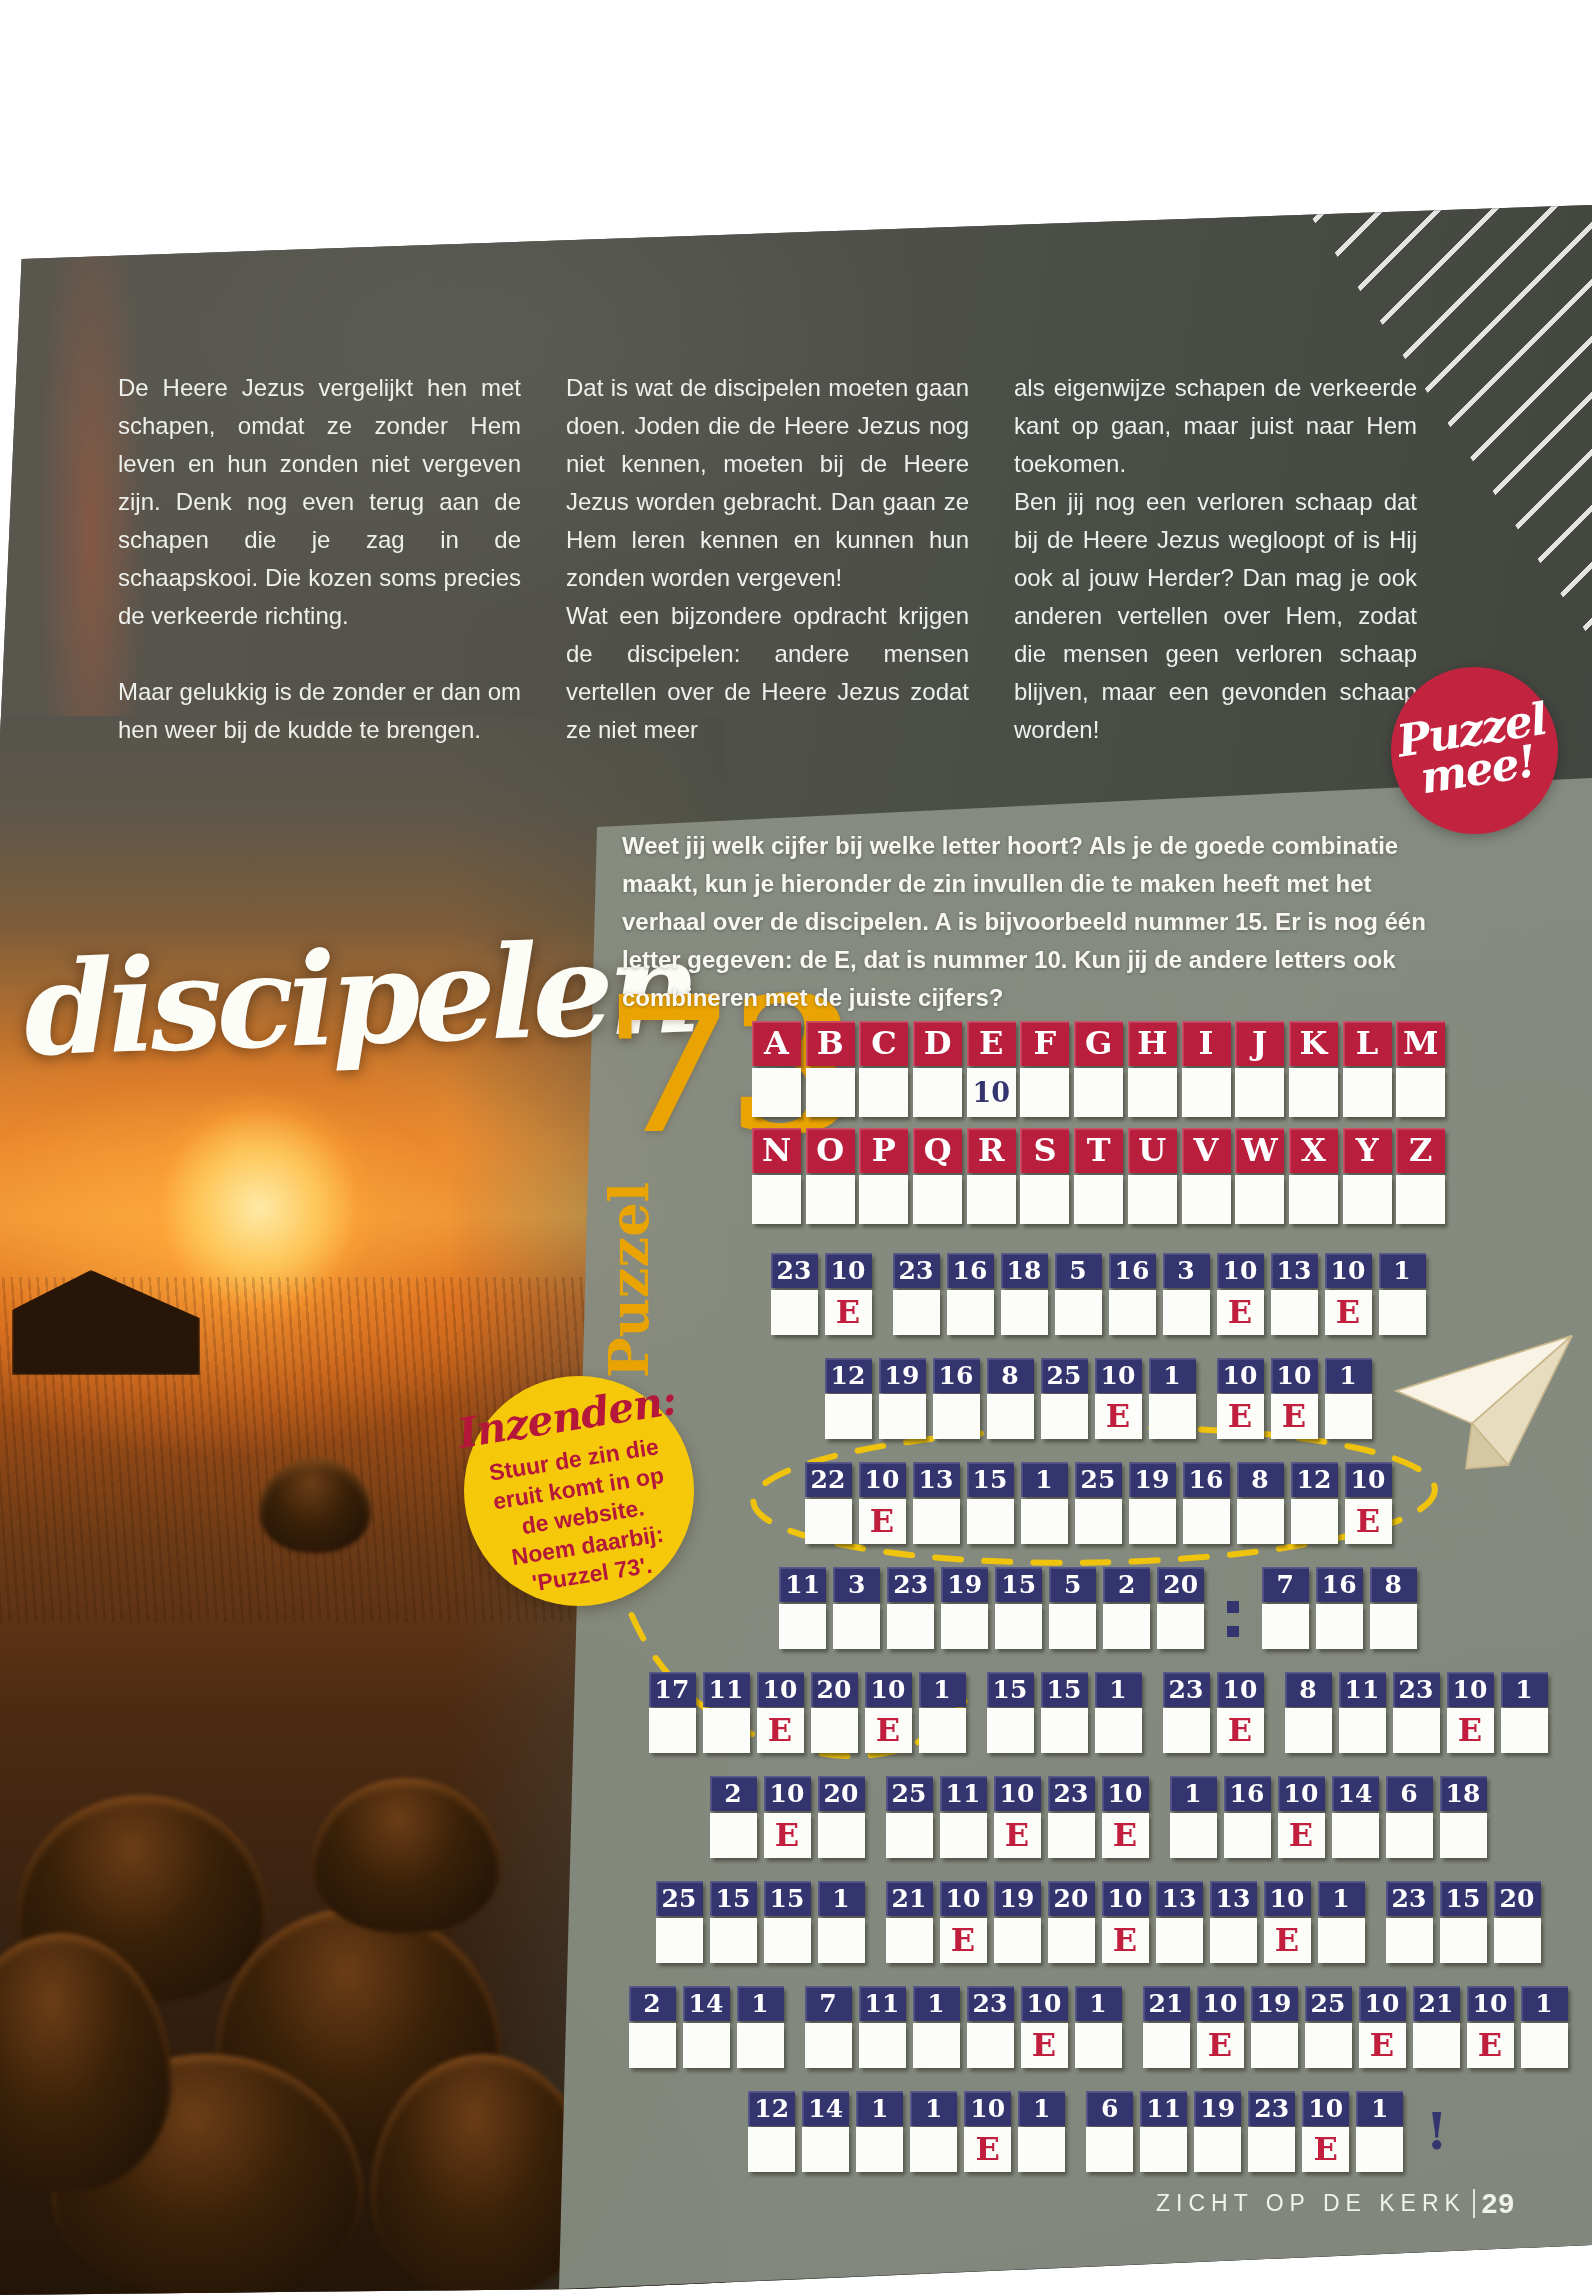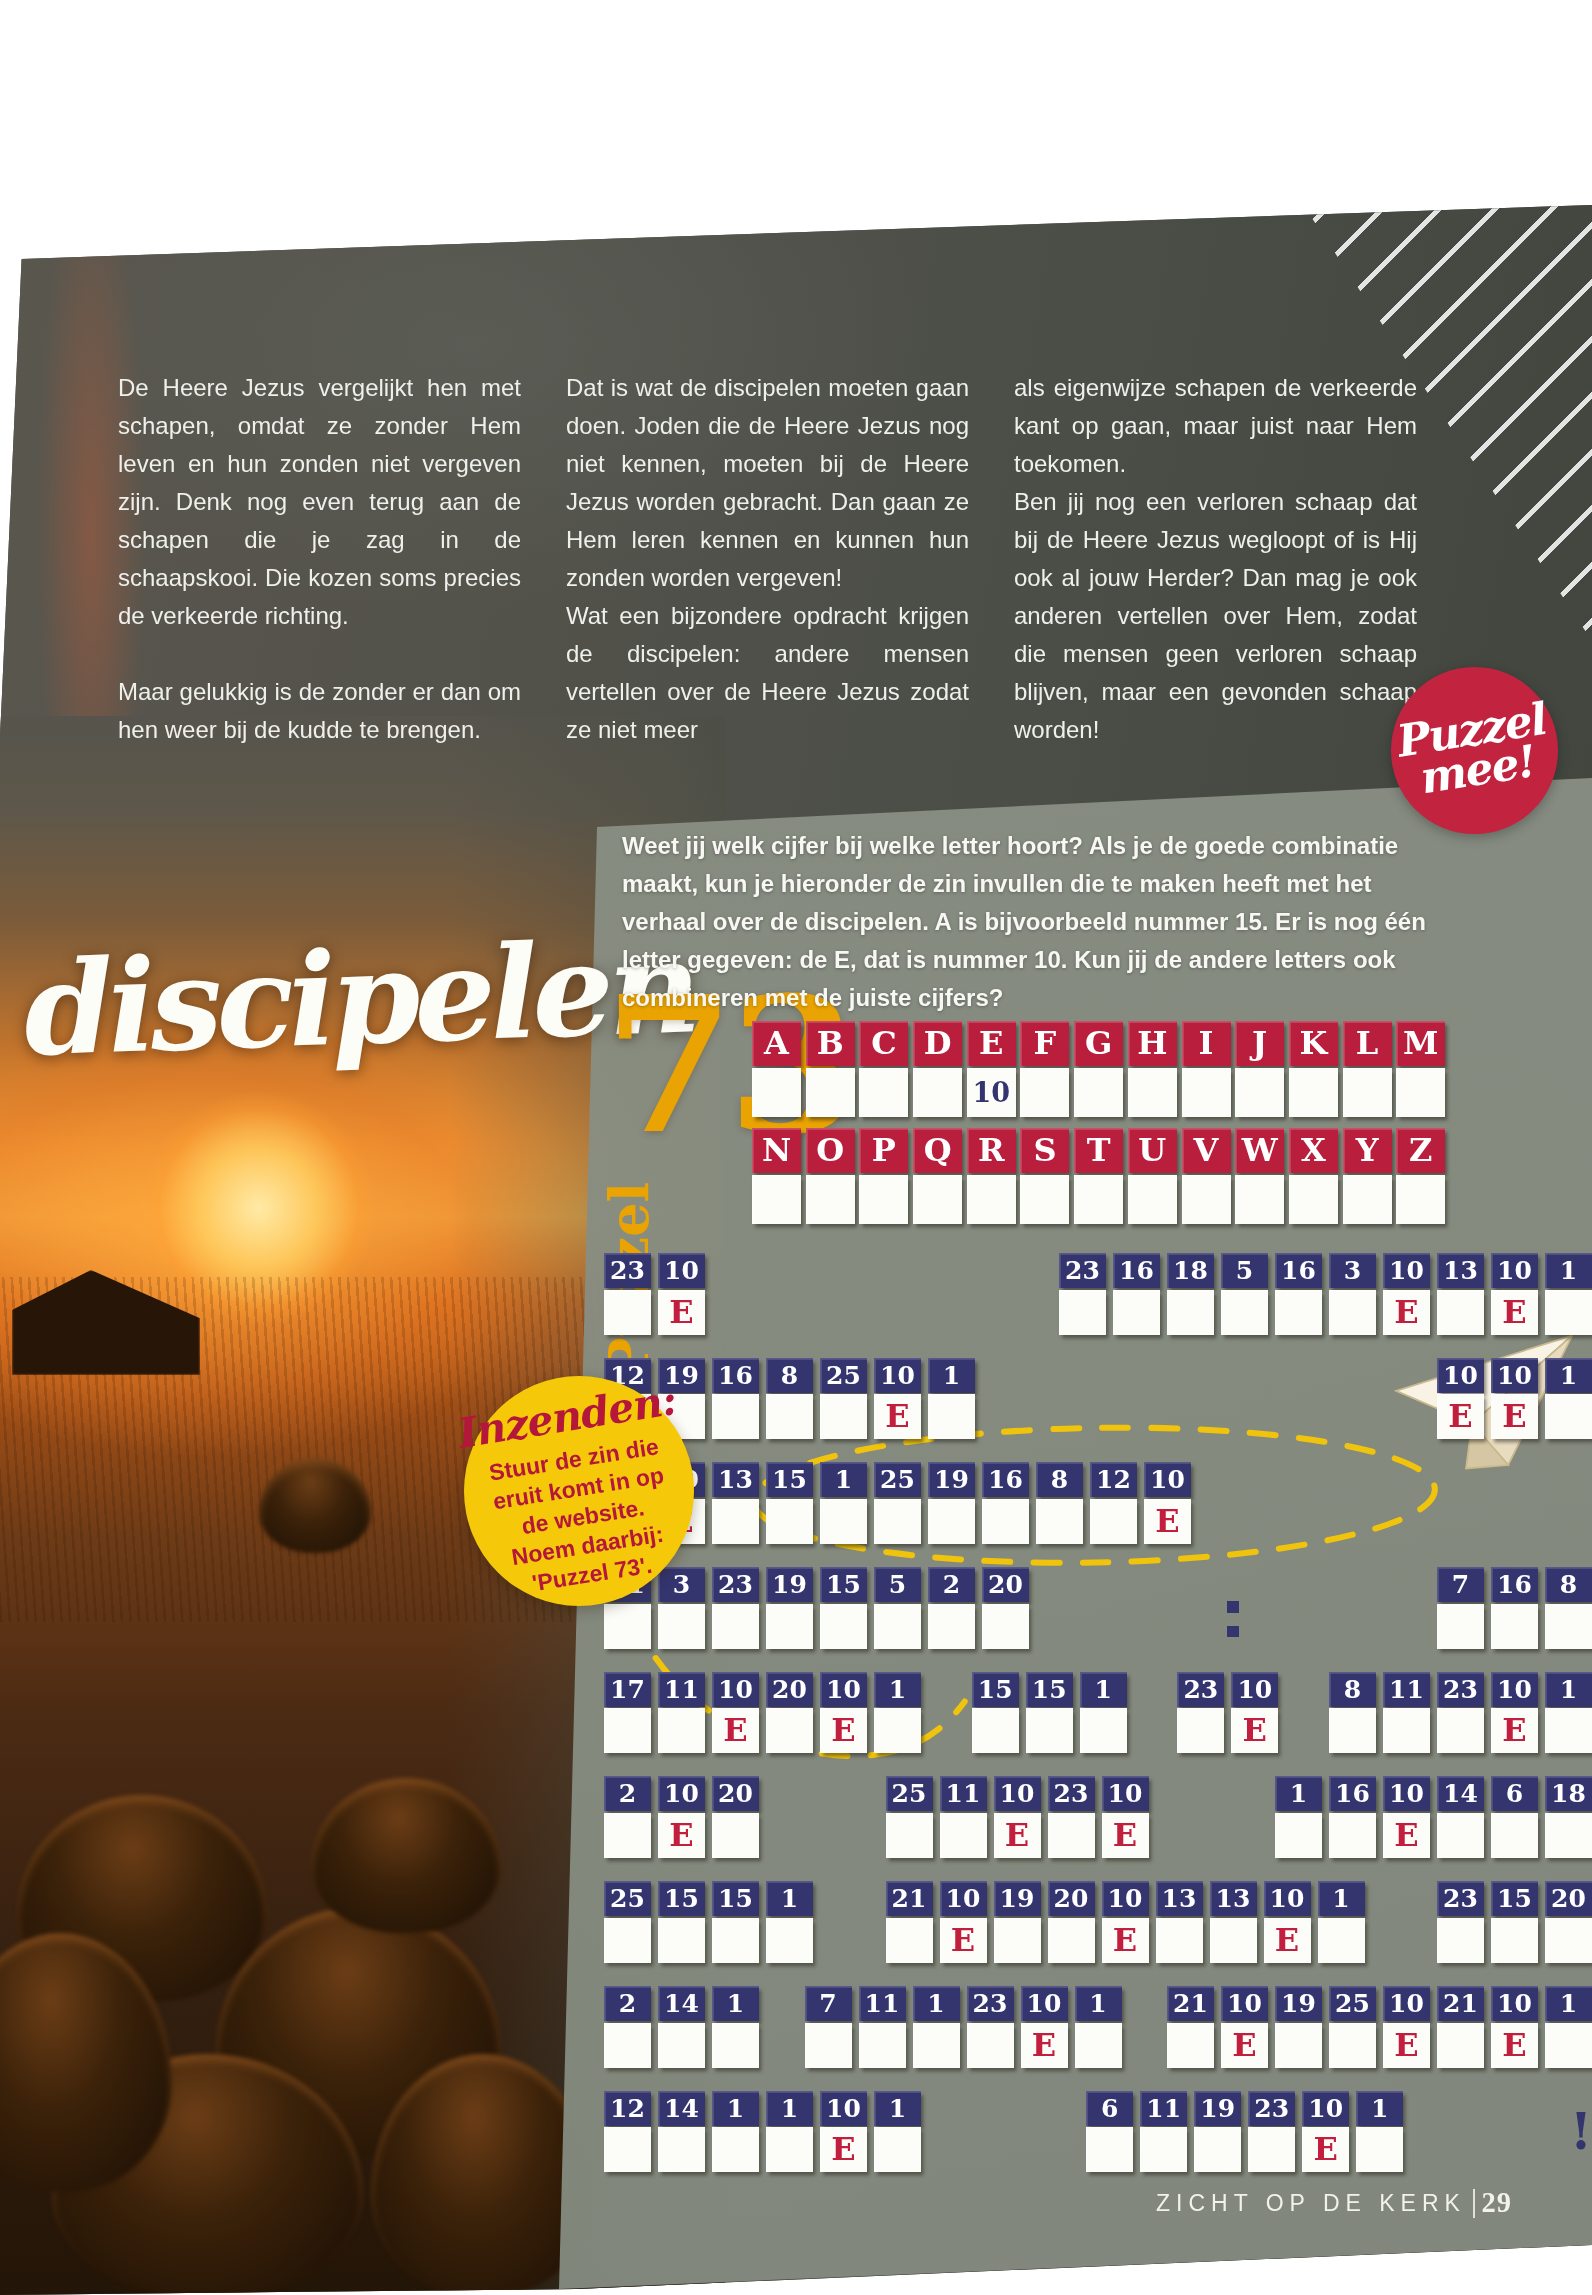--- a/index.html
+++ b/index.html
@@ -113,21 +113,21 @@
     font:bold 32px/45px "DejaVu Serif",serif;
     box-shadow:inset 1.7px 1.7px 0 rgba(255,255,255,.22),2.6px 3.5px 3.5px rgba(35,32,22,.5);
   }
   .lcell .bd{
     height:49px;margin-top:1.7px;background:#fcfcf9;text-align:center;
     color:#34356f;font:bold 27px/49px "DejaVu Serif",serif;
     box-shadow:inset 0.9px 0.9px 0 rgba(255,255,255,.7),2.6px 3.5px 3.5px rgba(35,32,22,.5);
   }
   
   .answer-rows{position:absolute;left:604px;top:1253px;width:988px;}
-  .num-row{display:flex;justify-content:space-between;gap:21px;margin-bottom:23px;}
+  .num-row{display:flex;justify-content:center;gap:21px;margin-bottom:23px;}
   .num-group{display:flex;gap:7px;}
   .ncell{width:47px;display:flex;flex-direction:column;}
   .ncell .hd{
     height:35px;background:#34356f;color:#fff;text-align:center;
     font:bold 25px/35px "DejaVu Serif",serif;
     box-shadow:inset 1.7px 1.7px 0 rgba(255,255,255,.18),2.6px 3.5px 3.5px rgba(35,32,22,.5);
   }
   .ncell .bd{
     height:45px;margin-top:1.7px;background:#fcfcf9;text-align:center;
     color:#c21f3f;font:bold 32px/45px "DejaVu Serif",serif;
@@ -154,21 +154,21 @@
     font-size:41px;letter-spacing:-0.9px;margin-bottom:5.2px;
   }
   .inz-lines{font-weight:bold;font-size:23px;line-height:29px;}
   
   .footer{
     position:absolute;left:1156px;top:2187px;display:flex;align-items:center;gap:7px;
     color:#f1f2ec;
   }
   .footer .mag{font-size:23px;letter-spacing:6px;}
   .footer .sep{width:1.7px;height:29px;background:rgba(255,255,255,.75);}
-  .footer .num{font-weight:bold;font-size:28.5px;letter-spacing:0.9px;font-family:Liberation Serif, serif;}
+  .footer .num{font-weight:bold;font-size:28.5px;letter-spacing:0.9px;}
   
   .deco{position:absolute;inset:0;pointer-events:none;}
 </style>
 </head>
 <body>
 
 <div class="panel">
   <div class="photo-top"></div>
 
   <div class="photo-sunset"></div>

